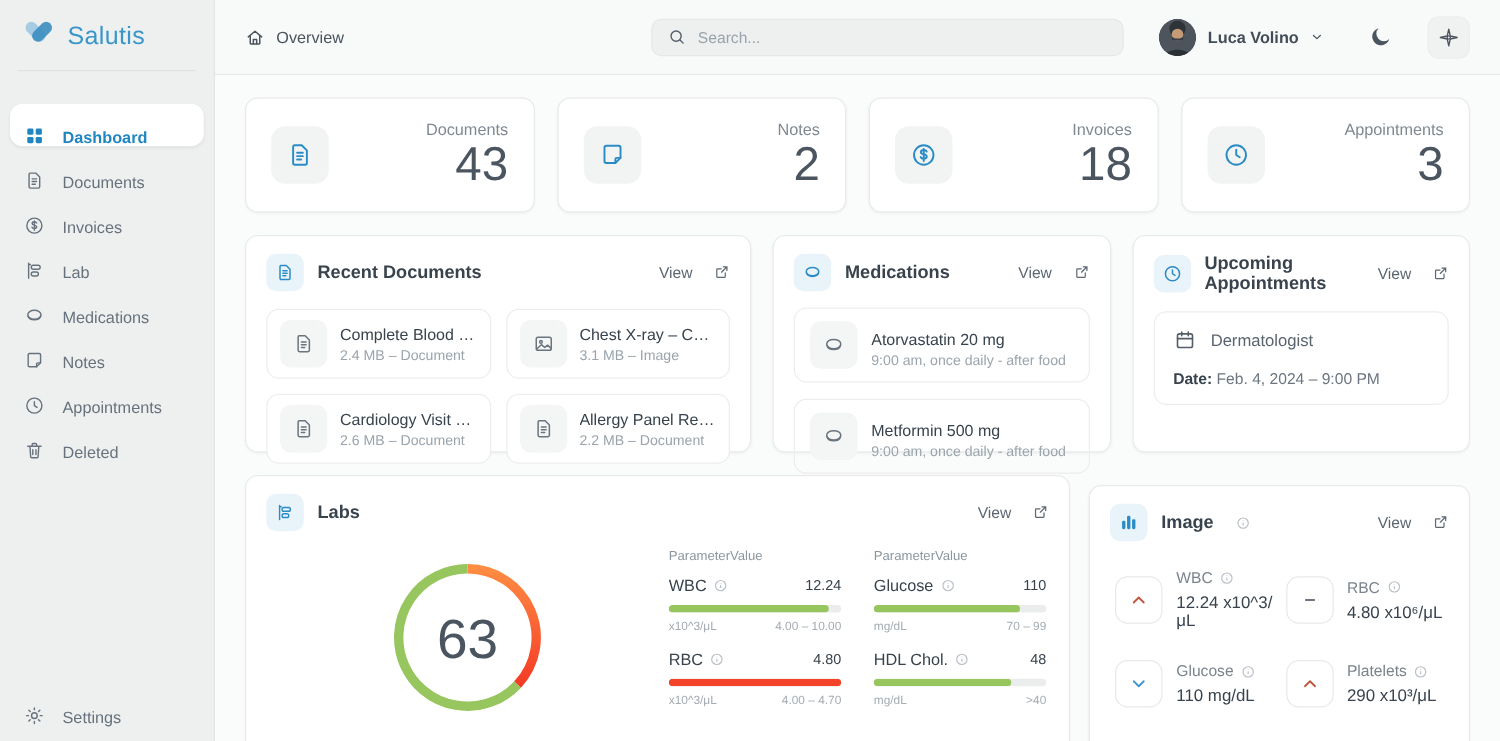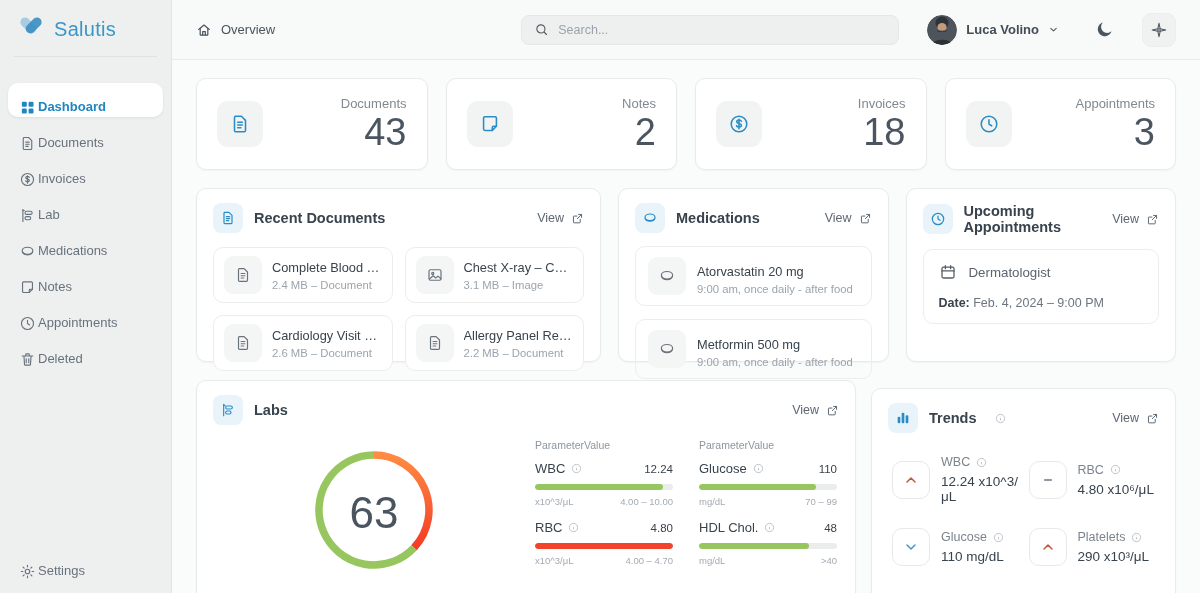--- a/index.html
+++ b/index.html
@@ -6,21 +6,21 @@
   html,body{width:1200px;height:593px;overflow:hidden}
   body{font-family:"Liberation Sans","DejaVu Sans",sans-serif;background:#fafbfb;color:#3f4a54;display:flex}
   svg{display:block}
 
   
   .sidebar{width:172px;min-width:172px;background:#eef0f0;border-right:1px solid #e3e5e5;display:flex;flex-direction:column;padding:0 8px;height:593px}
   .logo-row{display:flex;align-items:center;gap:8px;padding:15px 8px 13px}
   .logo-text{font-size:20px;color:#3a96c8;letter-spacing:.3px}
   .sidebar-divider{height:1px;background:#e0e2e2;margin:0 6px}
   .nav{margin-top:26px;display:flex;flex-direction:column;gap:2px}
-  .nav-item{display:flex;align-items:flex-start;gap:2px;height:34px;padding:16px 11px;border-radius:10px;color:#68727c;font-size:13px;cursor:pointer}
+  .nav-item{display:flex;align-items:flex-end;gap:14px;height:34px;padding:0 11px;border-radius:10px;color:#68727c;font-size:13px;cursor:pointer}
   .nav-item svg{width:17px;height:17px;flex:none}
   .nav-item.active{background:#fff;color:#1f86c0;font-weight:bold;box-shadow:0 1px 3px rgba(0,0,0,.07)}
   .sidebar-footer{margin-top:auto;margin-bottom:-26px;display:flex;flex-direction:column;gap:4px}
 
   
   .main{flex:1;display:flex;flex-direction:column;min-width:0}
   .topbar{height:60px;min-height:60px;background:#f8f9f9;border-bottom:1px solid #e7e9e9;display:flex;align-items:center;padding:0 24px}
   .breadcrumb{display:flex;align-items:center;gap:9px;font-size:13px;color:#4a545e}
   .breadcrumb svg{width:16px;height:16px;color:#4a545e}
   .search-box{margin-left:auto;width:378px;height:30px;background:#eef0f0;border:1px solid #e6e8e8;border-radius:8px;display:flex;align-items:center;gap:9px;padding:0 12px}
@@ -48,21 +48,21 @@
   .stat-label{font-size:13px;color:#808991}
   .stat-value{font-size:38px;color:#4b5560;line-height:1.05;margin-top:2px}
 
   
   .mid-row{display:grid;grid-template-columns:405px 1fr 1fr;gap:17px;margin-top:18px}
   .mid-row .card{height:174px;padding:14px 16px}
   .card-header{display:flex;align-items:center;gap:11px}
   .hdr-tile{width:30px;height:30px;border-radius:8px;background:#e9f3fa;display:flex;align-items:center;justify-content:center;flex:none}
   .hdr-tile svg{width:16px;height:16px;color:#2b8cc5}
   .card-title{font-size:14.5px;font-weight:bold;color:#39434d}
-  .view-link{margin-left:auto;display:flex;gap:7px;align-items:flex-end;font-size:12.5px;color:#5d6772;cursor:pointer}
+  .view-link{margin-left:auto;display:flex;gap:17px;align-items:flex-start;font-size:12.5px;color:#5d6772;cursor:pointer}
   .view-link svg{width:13px;height:13px;color:#5d6772}
   .docs-grid{display:grid;grid-template-columns:1fr 1fr;gap:12px;margin-top:14px}
   .doc-item{display:flex;gap:10px;align-items:center;border:1px solid #ededee;border-radius:10px;padding:8px 10px;background:#fff;cursor:pointer;min-width:0}
   .item-tile{width:38px;height:38px;border-radius:9px;background:#f4f5f5;display:flex;align-items:center;justify-content:center;flex:none}
   .item-tile svg{width:18px;height:18px;color:#6a747d}
   .doc-name{font-size:12.8px;color:#39434d;white-space:nowrap;overflow:hidden;text-overflow:ellipsis}
   .doc-meta{font-size:11.3px;color:#9ba4ac;margin-top:4px}
   .med-item{display:flex;gap:11px;align-items:flex-end;border:1px solid #ededee;border-radius:10px;padding:10px 12px;margin-top:13px;cursor:pointer}
   .apt-item{border:1px solid #ededee;border-radius:10px;padding:13px 15px;margin-top:14px;cursor:pointer}
   .apt-head{display:flex;align-items:center;gap:12px}
@@ -614,21 +614,21 @@
 
       <div class="card trends-card">
         <div class="card-header">
           <div class="hdr-tile">
               <svg viewBox="0 0 24 24" fill="currentColor">
                 <rect x="4" y="10" width="4" height="10" rx="1.6"></rect>
                 <rect x="10" y="4" width="4" height="16" rx="1.6"></rect>
                 <rect x="16" y="8" width="4" height="12" rx="1.6"></rect>
               </svg>
             </div>
-          <span class="card-title">Trends</span>
+          <span class="card-title">Image</span>
           <svg class="info-ic" style="margin-left:7px" viewBox="0 0 24 24" fill="none" stroke="currentColor" stroke-width="2">
               <circle cx="12" cy="12" r="9"></circle>
               <path d="M12 11v5M12 7.5v.6"></path>
             </svg>
           <span class="view-link">
             <span>View</span>
             <span>
                 <svg viewBox="0 0 24 24" fill="none" stroke="currentColor" stroke-width="1.8" stroke-linecap="round" stroke-linejoin="round">
                   <path d="M14 4.5h5.5V10M19.5 4.5 11.5 12.5M17 13.5V19a1 1 0 0 1-1 1H5.5a1 1 0 0 1-1-1V8.5a1 1 0 0 1 1-1H11"></path>
                 </svg>

